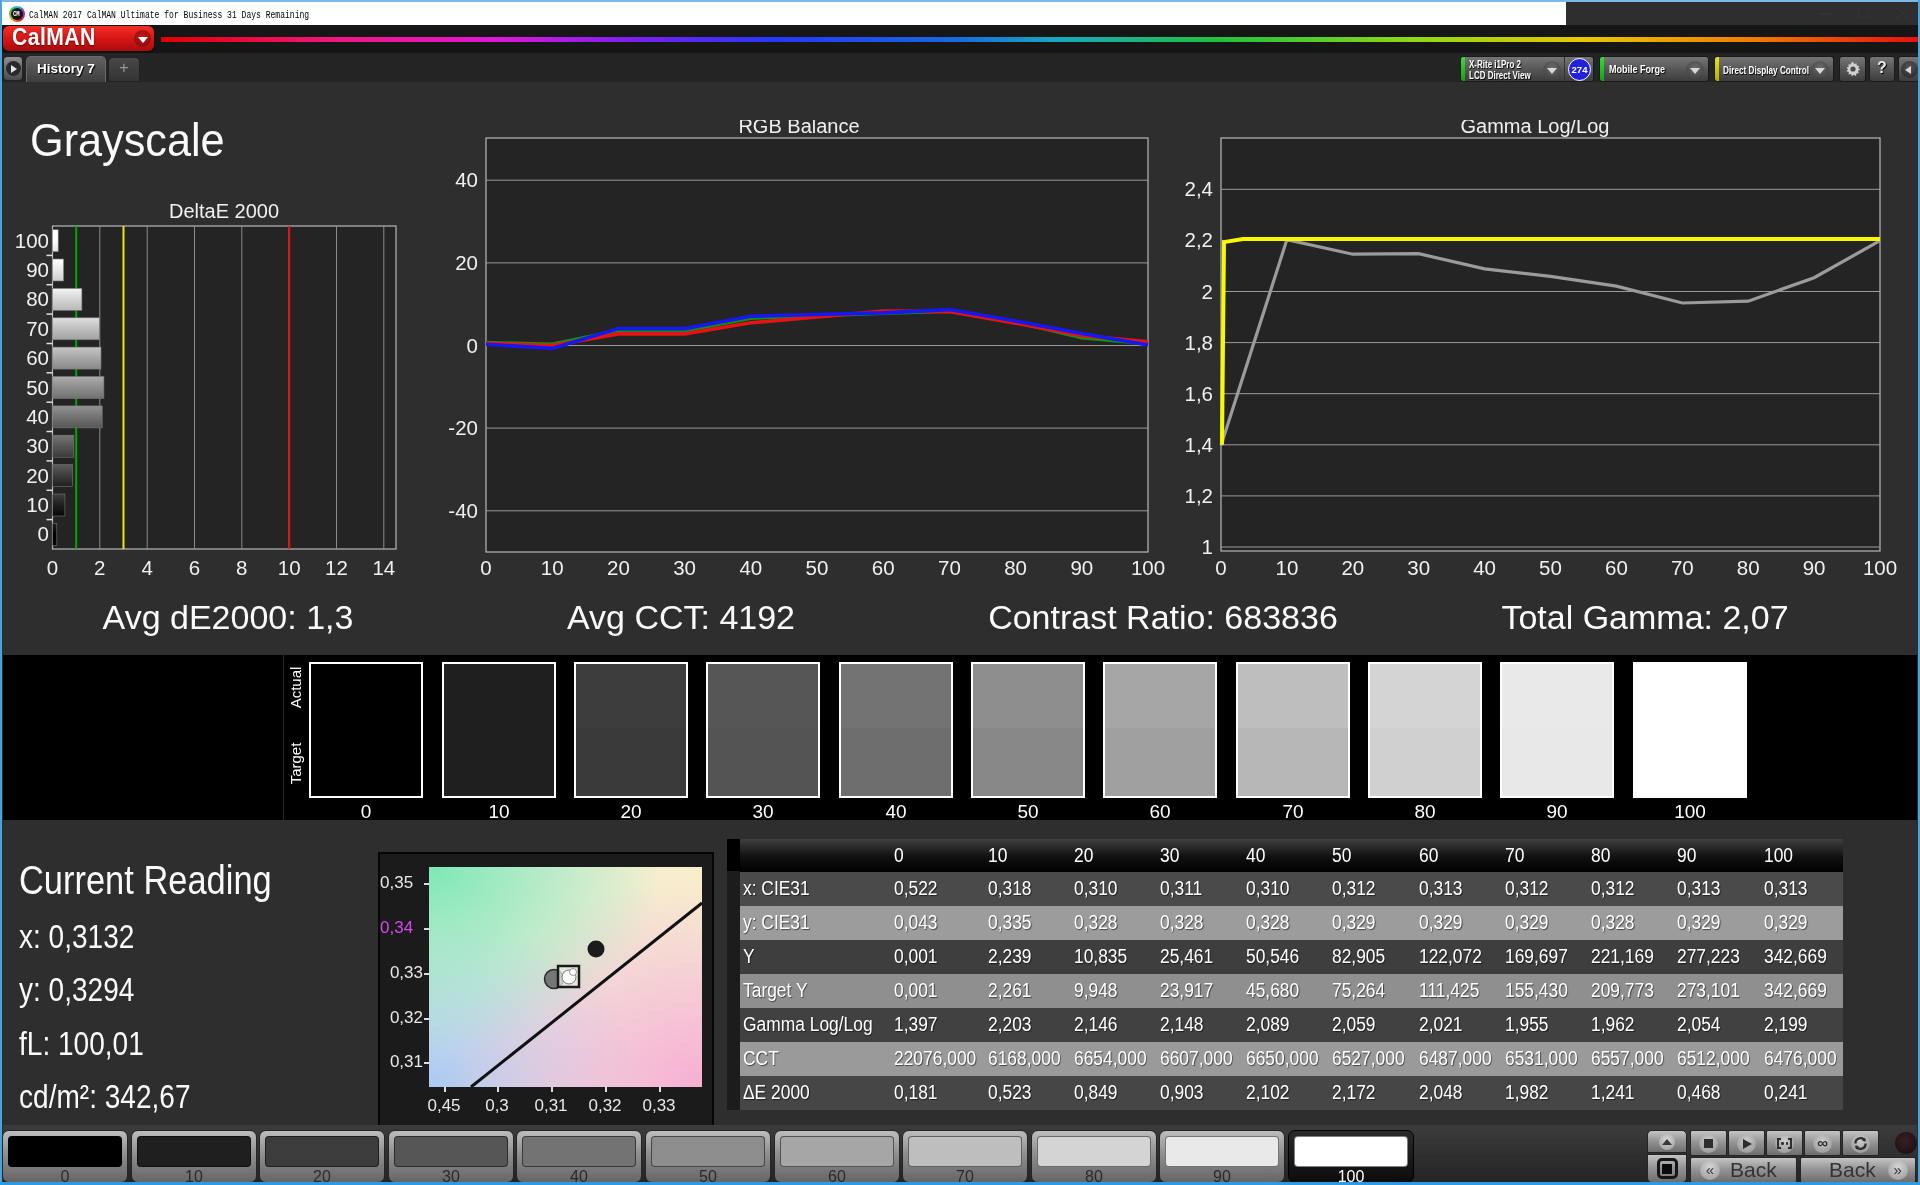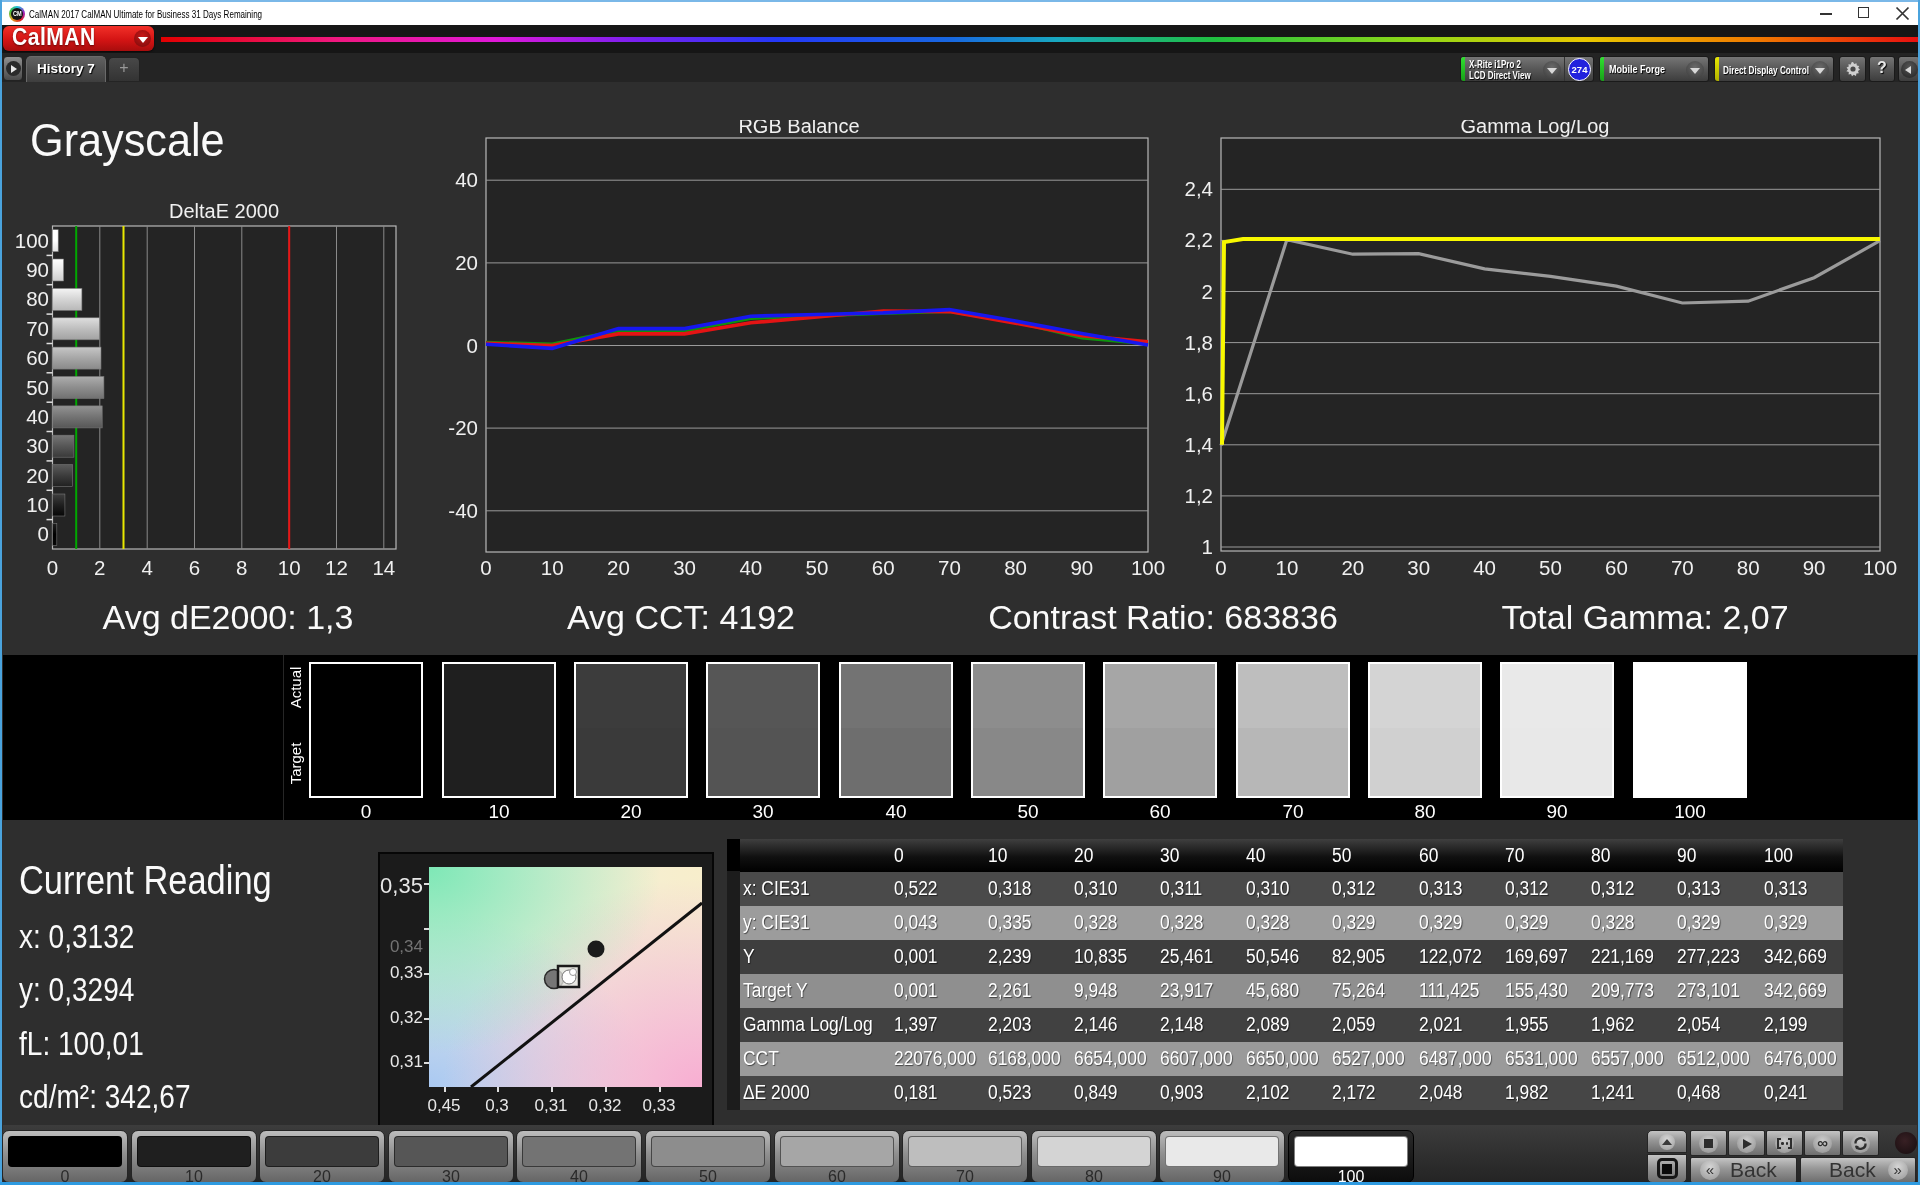--- a/index.html
+++ b/index.html
@@ -1,21 +1,21 @@
 <!DOCTYPE html>
 <html><head><meta charset="utf-8"><style>
 *{margin:0;padding:0;box-sizing:border-box;}
 html,body{width:1920px;height:1185px;overflow:hidden;font-family:"Liberation Sans", sans-serif;}
 body{position:relative;background:#2e2e2e;}
 </style></head><body>
 <div style="position:absolute;left:0;top:0;width:1920px;height:2px;background:#7ab8e8;z-index:50;"></div>
 <div style="position:absolute;left:0;top:0;width:2px;height:1185px;background:#4aa3dd;z-index:50;"></div>
 <div style="position:absolute;left:1918px;top:0;width:2px;height:1185px;background:#4aa3dd;z-index:50;"></div>
 <div style="position:absolute;left:0;top:1182px;width:1920px;height:3px;background:#2e9ae0;z-index:50;"></div>
-<div style="position:absolute;left:2px;top:2px;width:1916px;height:23px;background:#fff;">
+<div style="position:absolute;left:2px;top:2px;width:1564px;height:23px;background:#fff;font-family:Liberation Mono, monospace;">
     <div style="position:absolute;left:7px;top:3.5px;width:16px;height:16px;border-radius:50%;background:conic-gradient(from 150deg,#e02020,#e0a020,#40c040,#20c0e0,#a020c0,#e02020);"></div>
     <div style="position:absolute;left:9px;top:5.5px;width:12px;height:12px;border-radius:50%;background:#141414;"></div>
     <div style="position:absolute;left:10.5px;top:8px;font-size:7px;font-weight:bold;color:#fff;transform:scaleX(0.8);transform-origin:left;">CM</div>
     <div style="position:absolute;left:27px;top:6px;font-size:11.5px;color:#000;transform:scaleX(0.70);transform-origin:left;white-space:nowrap;">CalMAN 2017 CalMAN Ultimate for Business 31 Days Remaining</div>
     <div style="position:absolute;left:1818px;top:11px;width:12px;height:2px;background:#333;"></div>
     <div style="position:absolute;left:1856px;top:5px;width:11px;height:11px;border:1.5px solid #333;"></div>
     <svg style="position:absolute;left:1893px;top:4px;" width="15" height="15">
       <path d="M1.5 1.5 L13.5 13.5 M13.5 1.5 L1.5 13.5" stroke="#333" stroke-width="1.7"></path>
     </svg>
   </div>
@@ -355,23 +355,23 @@
       <rect width="273" height="220" fill="url(#cg3)"></rect>
       <rect width="273" height="220" fill="url(#cg4)"></rect>
       <rect width="273" height="220" fill="url(#cg1)"></rect>
       <line x1="42" y1="220" x2="273" y2="36" stroke="#111" stroke-width="3"></line>
       <circle cx="167" cy="82" r="8.5" fill="#1b1b1b"></circle>
       <circle cx="125" cy="112" r="9.5" fill="#767676" stroke="#2a2a2a" stroke-width="1.5"></circle>
       <rect x="129" y="99" width="21" height="21" fill="rgba(235,235,230,0.75)" stroke="#1a1a1a" stroke-width="2.5"></rect>
       <circle cx="140" cy="110" r="7" fill="#ffffff" stroke="#777" stroke-width="1"></circle>
       <circle cx="144" cy="105" r="3.5" fill="#ffffff" stroke="#999" stroke-width="1"></circle>
     </svg>
-<div style="position:absolute;left:0px;top:19px;width:43px;text-align:center;font-size:22px;color:#e8e8e8;">0,35</div>
+<div style="position:absolute;left:0px;top:19px;width:43px;text-align:left;font-size:17px;color:#e8e8e8;">0,35</div>
 <div style="position:absolute;left:44px;top:29px;width:5px;height:2px;background:#ddd;"></div>
-<div style="position:absolute;left:0px;top:64px;width:43px;text-align:right;font-size:17px;color:#737373;margin-top:19px;">0,34</div>
+<div style="position:absolute;left:0px;top:64px;width:43px;text-align:left;font-size:17px;color:#d946ef;">0,34</div>
 <div style="position:absolute;left:44px;top:74px;width:5px;height:2px;background:#ddd;"></div>
 <div style="position:absolute;left:0px;top:109px;width:43px;text-align:right;font-size:17px;color:#e8e8e8;">0,33</div>
 <div style="position:absolute;left:44px;top:119px;width:5px;height:2px;background:#ddd;"></div>
 <div style="position:absolute;left:0px;top:154px;width:43px;text-align:right;font-size:17px;color:#e8e8e8;">0,32</div>
 <div style="position:absolute;left:44px;top:164px;width:5px;height:2px;background:#ddd;"></div>
 <div style="position:absolute;left:0px;top:198px;width:43px;text-align:right;font-size:17px;color:#e8e8e8;">0,31</div>
 <div style="position:absolute;left:44px;top:208px;width:5px;height:2px;background:#ddd;"></div>
 <div style="position:absolute;left:39px;top:242px;width:50px;text-align:center;font-size:17px;color:#e8e8e8;">0,45</div>
 <div style="position:absolute;left:64px;top:233px;width:2px;height:5px;background:#ddd;"></div>
 <div style="position:absolute;left:92px;top:242px;width:50px;text-align:center;font-size:17px;color:#e8e8e8;">0,3</div>

